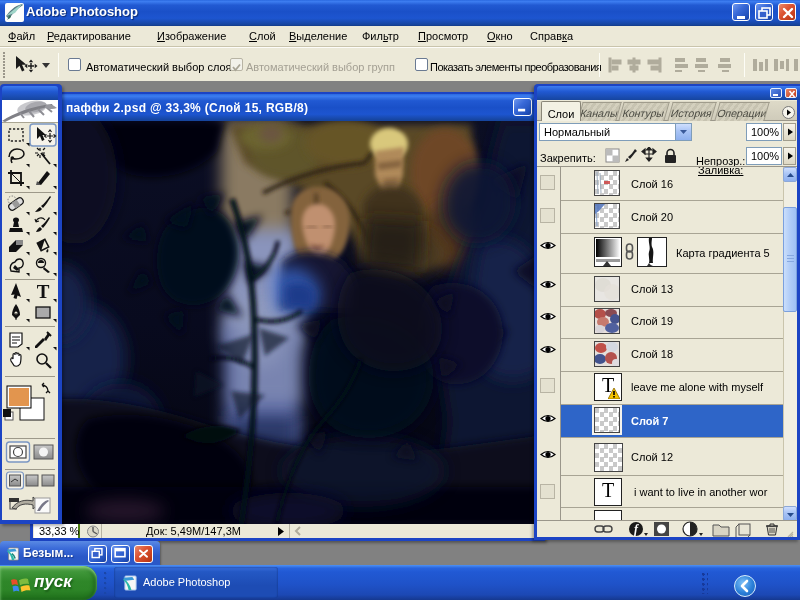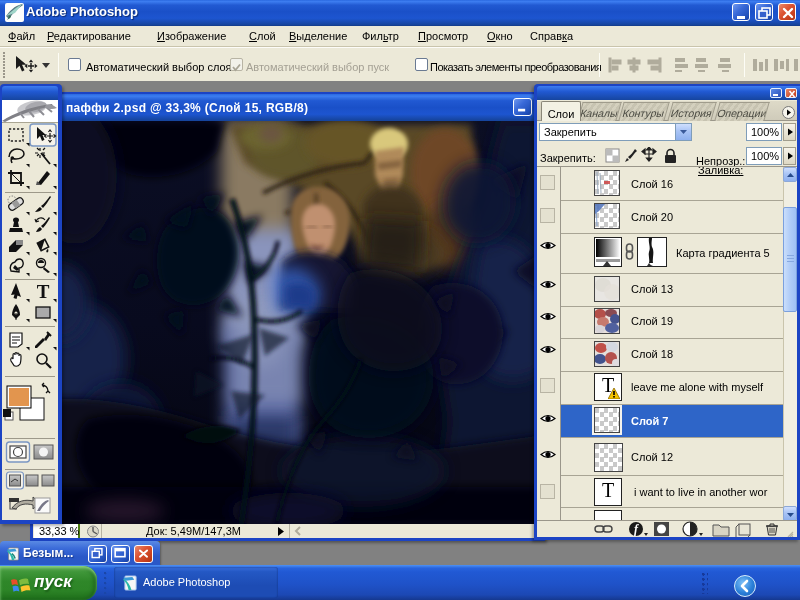--- a/index.html
+++ b/index.html
@@ -135,21 +135,21 @@
   </svg>
   <svg style="position:absolute;left:42px;top:15px" width="8" height="5" viewBox="0 0 8 5">
       <path d="M0 0 L8 0 L4 5 Z" fill="#333"></path>
     </svg>
   <div class="vsep" style="left:58px"></div>
   <div class="chk" style="left:68px;top:10px;"></div>
   <span class="optlabel" style="left:86px;top:13px;">Автоматический выбор слоя</span>
   <div class="chk" style="left:230px;top:10px;background:#f2f1ea;border-color:#b8b4a4"><svg width="11" height="11" viewBox="0 0 11 11">
         <path d="M2 5 L4.5 8 L9 2.5" stroke="#a8a496" stroke-width="1.8" fill="none"></path>
       </svg></div>
-  <span class="optlabel dis" style="left:246px;top:13px;">Автоматический выбор пуск</span>
+  <span class="optlabel dis" style="left:246px;top:13px;">Автоматический выбор групп</span>
   <div class="chk" style="left:415px;top:10px;"></div>
   <span class="optlabel" style="left:430px;top:13px;letter-spacing:-0.5px;">Показать элементы преобразования</span>
   <div class="vsep" style="left:599px"></div>
   <svg style="position:absolute;left:608px;top:9px" width="56" height="16" viewBox="0 0 56 16">
     <g fill="#b0ac9c" stroke="#b0ac9c">
       <rect x="1" y="1" width="2" height="14"></rect>
         <rect x="4" y="3" width="9" height="4"></rect>
         <rect x="4" y="9" width="6" height="4"></rect>
       <rect x="20" y="3" width="12" height="4"></rect>
         <rect x="22" y="9" width="8" height="4"></rect>
@@ -533,21 +533,21 @@
     <div class="tab-i" style="left:133px;width:44px;">История</div>
     <div class="tab-i" style="left:180px;width:50px;">Операции</div>
     <div style="position:absolute;left:4px;top:1px;width:40px;height:20px;background:#f3f1e4;border:1px solid #8a8678;border-bottom:none;border-radius:2px 2px 0 0;text-align:center;padding-top:6px;">Слои</div>
     <div style="position:absolute;left:245px;top:6px;width:13px;height:13px;border-radius:50%;background:#f6f4ec;border:1px solid #777;">
       <svg width="11" height="11" viewBox="0 0 11 11">
           <path d="M4 2.5 L8 5.5 L4 8.5 Z" fill="#000"></path>
         </svg>
     </div>
 
     <div style="position:absolute;left:2px;top:23px;width:153px;height:18px;background:#fff;border:1px solid #7f9db9;">
-      <span style="position:absolute;left:4px;top:2px;">Закрепить</span>
+      <span style="position:absolute;left:4px;top:2px;">Нормальный</span>
       <div style="position:absolute;right:0;top:0;width:16px;height:16px;background:linear-gradient(180deg,#cfdffe,#a9c4f5 45%,#8eb0ee);border-left:1px solid #7f9db9;">
         <svg width="15" height="15" viewBox="0 0 15 15">
             <path d="M4 6 L7.5 10 L11 6 Z" fill="#3a5a9a"></path>
           </svg>
       </div>
     </div>
     <span style="position:absolute;left:159px;top:27px;margin-top:28px;">Непрозр.:</span>
     <div class="valbox" style="top:23px;">
         <span>100%</span>
       </div>

